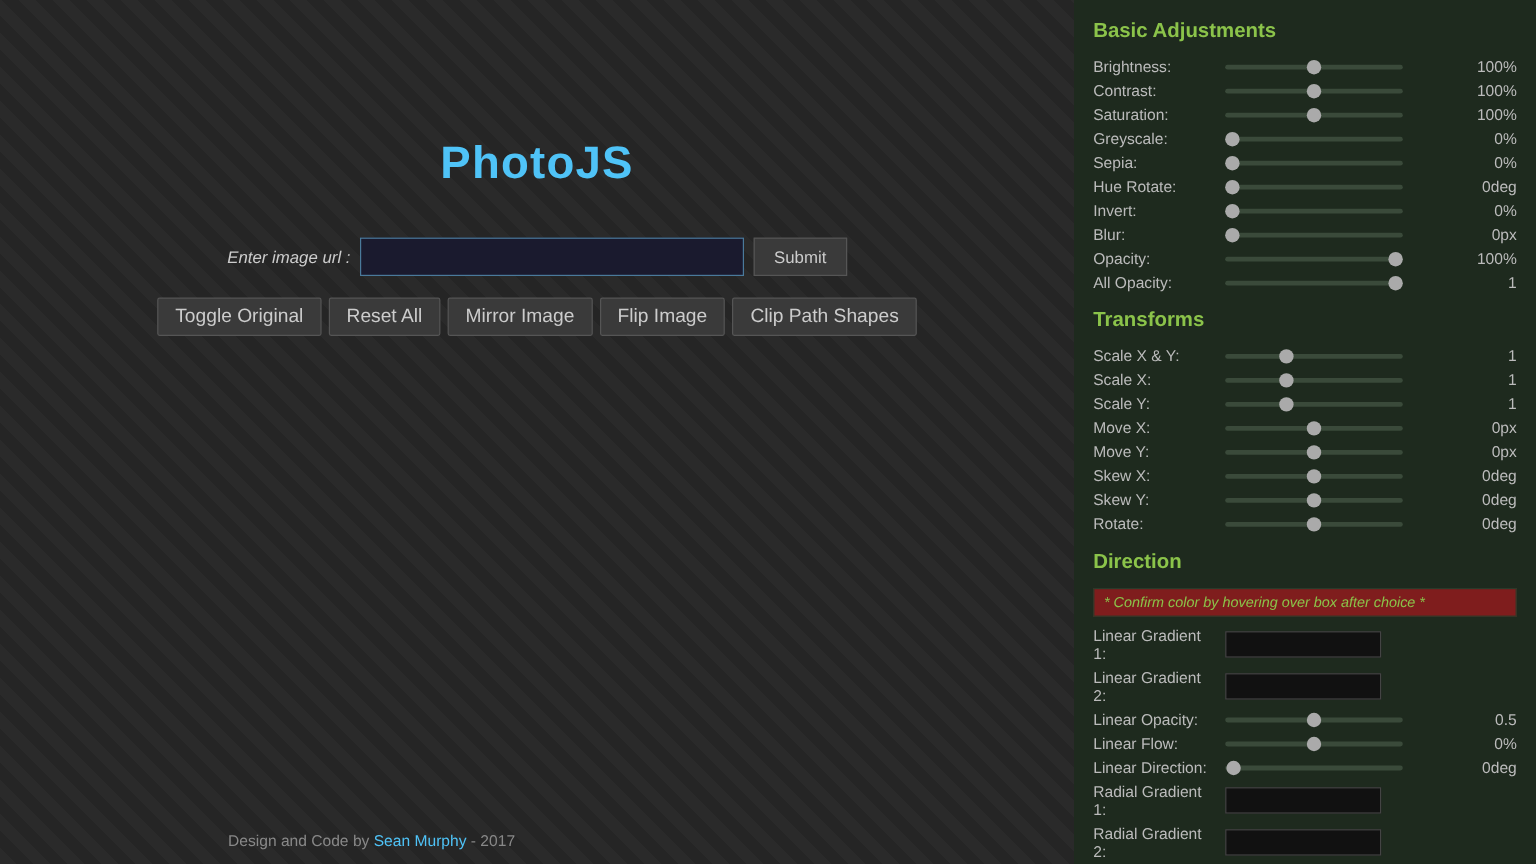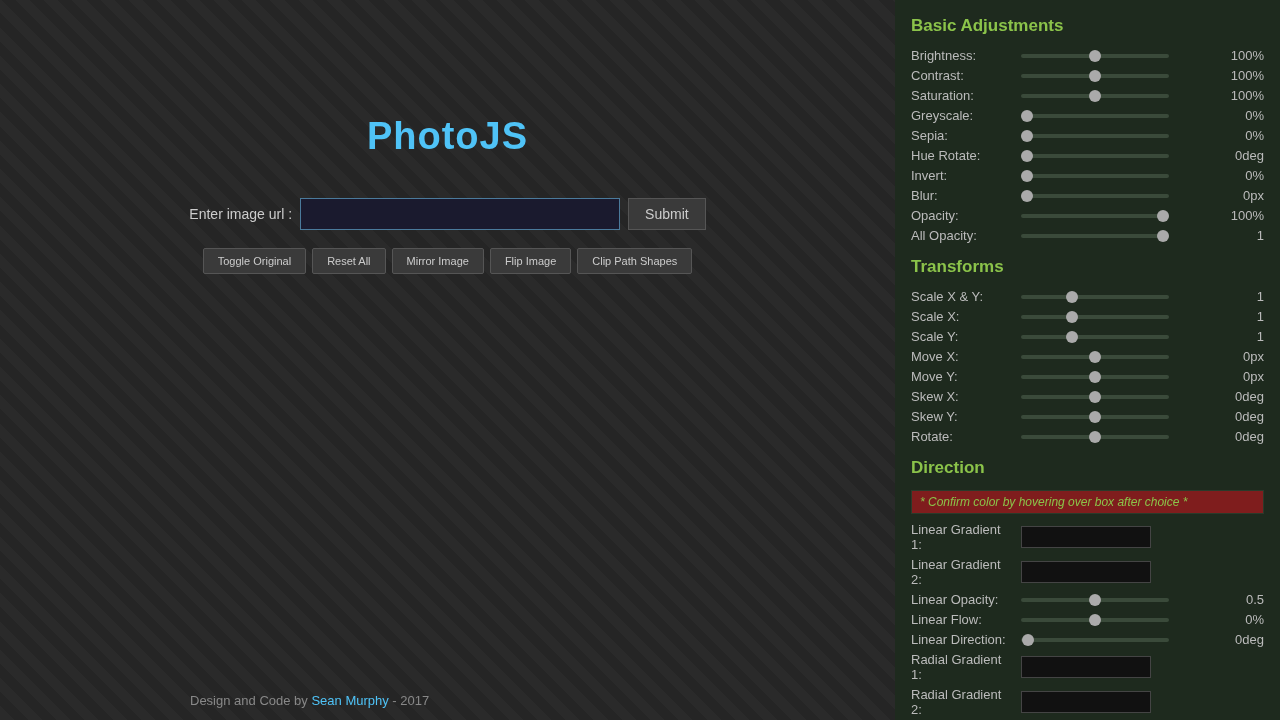--- a/index.html
+++ b/index.html
@@ -46,20 +46,21 @@
     .url-row {
       display: flex;
       align-items: center;
       margin-top: 40px;
       gap: 8px;
     }
 
     .url-label {
       color: #ccc;
       font-size: 14px;
+      font-style: italic;
     }
 
     .url-input {
       width: 320px;
       height: 32px;
       background: #1a1a2e;
       border: 1px solid #4a7a9b;
       color: #fff;
       padding: 0 8px;
       font-size: 14px;
@@ -81,21 +82,21 @@
       gap: 6px;
       margin-top: 18px;
     }
 
     .toolbar-btn {
       padding: 6px 14px;
       background: #3a3a3a;
       border: 1px solid #555;
       color: #ccc;
       cursor: pointer;
-      font-size: 11px;
+      font-size: 16px;
       border-radius: 2px;
     }
 
     .footer-text {
       position: absolute;
       bottom: 12px;
       left: 190px;
       font-size: 13px;
       color: #888;
     }

